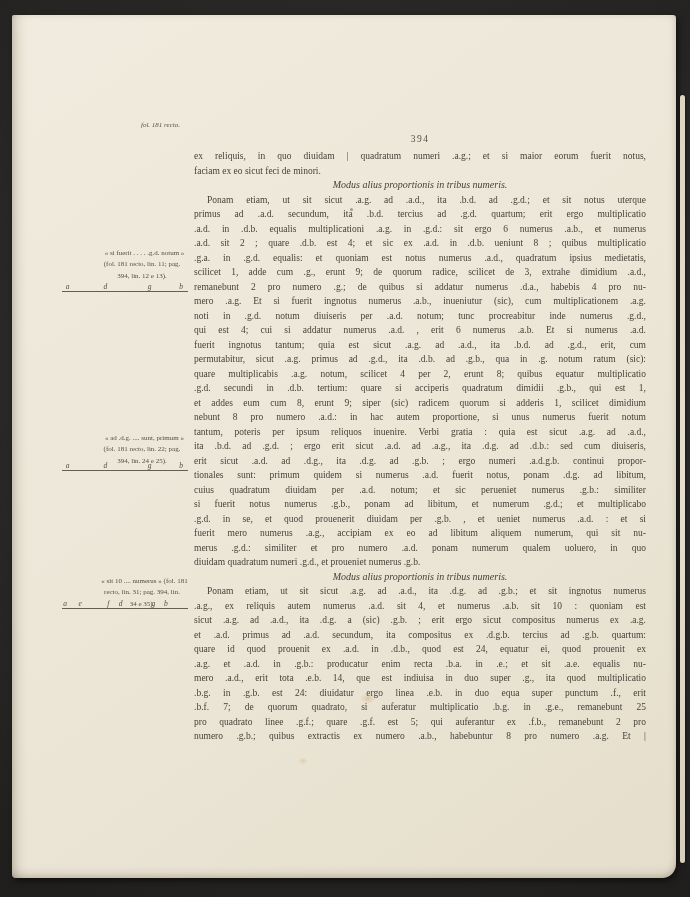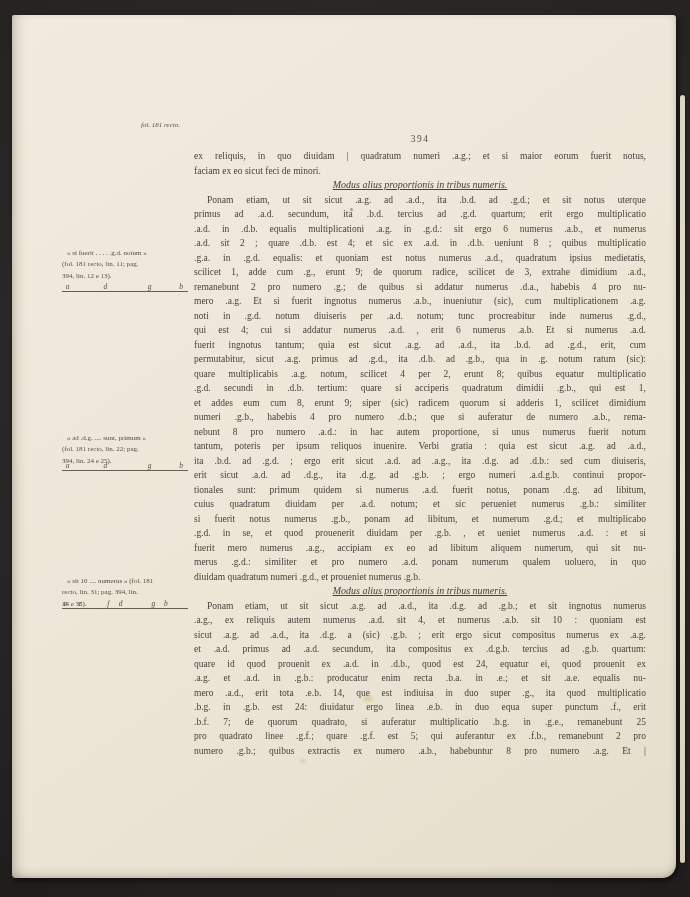--- a/index.html
+++ b/index.html
@@ -36,27 +36,27 @@
   
   .text-col{position:absolute;left:182px;top:91px;width:452px;margin-top:26px;}
   .pageno{height:17px;line-height:15px;text-align:center;font-size:9.5px;
     letter-spacing:1.5px;color:#57504a;}
   .line{height:14.5px;line-height:14.5px;font-size:9.5px;
     text-align:justify;text-align-last:justify;white-space:nowrap;
     color:#47413b;}
   .line.end{text-align-last:left;white-space:normal;}
   .line.indent{text-indent:13px;}
   .heading{height:14.5px;line-height:14.5px;font-size:10px;font-style:italic;
-    text-align:center;text-align-last:center;color:#47413b;text-decoration:underline;}
+    text-align:center;text-align-last:center;color:#47413b;}
 
   
   .folio-note{position:absolute;left:76px;top:106px;width:92px;font-size:7px;
     line-height:9px;color:#5a534b;text-align:right;font-style:italic;}
-  .mnote{position:absolute;left:50px;width:128px;font-size:7px;line-height:11.3px;
-    color:#554e46;}
+  .mnote{position:absolute;left:66px;width:128px;font-size:7px;line-height:11.3px;
+    color:#554e46;text-align:center;}
   .mnote .nline{display:block;}
   .mnote .nline.first{text-indent:5px;}
   .diagram{position:absolute;left:50px;width:126px;height:11px;}
   .diagram .rule{position:absolute;left:0;right:0;bottom:0;border-top:1px solid #665e54;}
   .diagram .lt{position:absolute;bottom:1px;font-size:7.5px;font-style:italic;
     line-height:8px;color:#554e46;}
   .mn1{top:233px;} .dg1{top:266px;}
   .mn2{top:418px;} .dg2{top:445px;}
   .mn3{top:561px;} .dg3{top:583px;}
 </style>
@@ -128,21 +128,20 @@
     <div class="line">scilicet 1, adde cum .g., erunt 9; de quorum radice, scilicet de 3, extrahe dimidium .a.d.,</div>
     <div class="line">remanebunt 2 pro numero .g.; de quibus si addatur numerus .d.a., habebis 4 pro nu-</div>
     <div class="line">mero .a.g. Et si fuerit ingnotus numerus .a.b., inueniutur (sic), cum multiplicationem .a.g.</div>
     <div class="line">noti in .g.d. notum diuiseris per .a.d. notum; tunc procreabitur inde numerus .g.d.,</div>
     <div class="line">qui est 4; cui si addatur numerus .a.d. , erit 6 numerus .a.b. Et si numerus .a.d.</div>
     <div class="line">fuerit ingnotus tantum; quia est sicut .a.g. ad .a.d., ita .b.d. ad .g.d., erit, cum</div>
     <div class="line">permutabitur, sicut .a.g. primus ad .g.d., ita .d.b. ad .g.b., qua in .g. notum ratum (sic):</div>
     <div class="line">quare multiplicabis .a.g. notum, scilicet 4 per 2, erunt 8; quibus equatur multiplicatio</div>
     <div class="line">.g.d. secundi in .d.b. tertium: quare si acciperis quadratum dimidii .g.b., qui est 1,</div>
     <div class="line">et addes eum cum 8, erunt 9; siper (sic) radicem quorum si adderis 1, scilicet dimidium</div>
-    <div class="line">numeri .g.b., habebis 4 pro numero .d.b.; que si auferatur de numero .a.b., rema-</div>
     <div class="line">nebunt 8 pro numero .a.d.: in hac autem proportione, si unus numerus fuerit notum</div>
     <div class="line">tantum, poteris per ipsum reliquos inuenire. Verbi gratia : quia est sicut .a.g. ad .a.d.,</div>
     <div class="line">ita .b.d. ad .g.d. ; ergo erit sicut .a.d. ad .a.g., ita .d.g. ad .d.b.: sed cum diuiseris,</div>
     <div class="line">erit sicut .a.d. ad .d.g., ita .d.g. ad .g.b. ; ergo numeri .a.d.g.b. continui propor-</div>
     <div class="line">tionales sunt: primum quidem si numerus .a.d. fuerit notus, ponam .d.g. ad libitum,</div>
     <div class="line">cuius quadratum diuidam per .a.d. notum; et sic perueniet numerus .g.b.: similiter</div>
     <div class="line">si fuerit notus numerus .g.b., ponam ad libitum, et numerum .g.d.; et multiplicabo</div>
     <div class="line">.g.d. in se, et quod prouenerit diuidam per .g.b. , et ueniet numerus .a.d. : et si</div>
     <div class="line">fuerit mero numerus .a.g., accipiam ex eo ad libitum aliquem numerum, qui sit nu-</div>
     <div class="line">merus .g.d.: similiter et pro numero .a.d. ponam numerum qualem uoluero, in quo</div>

